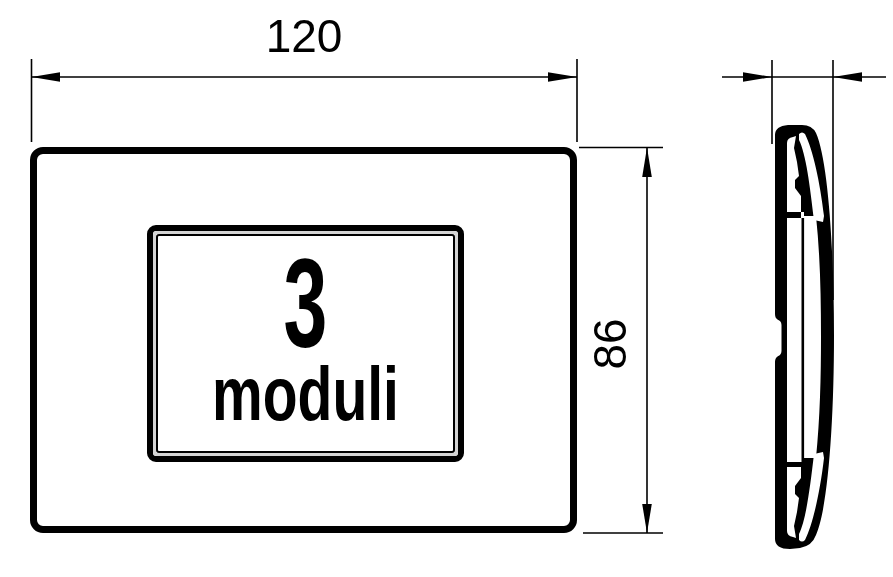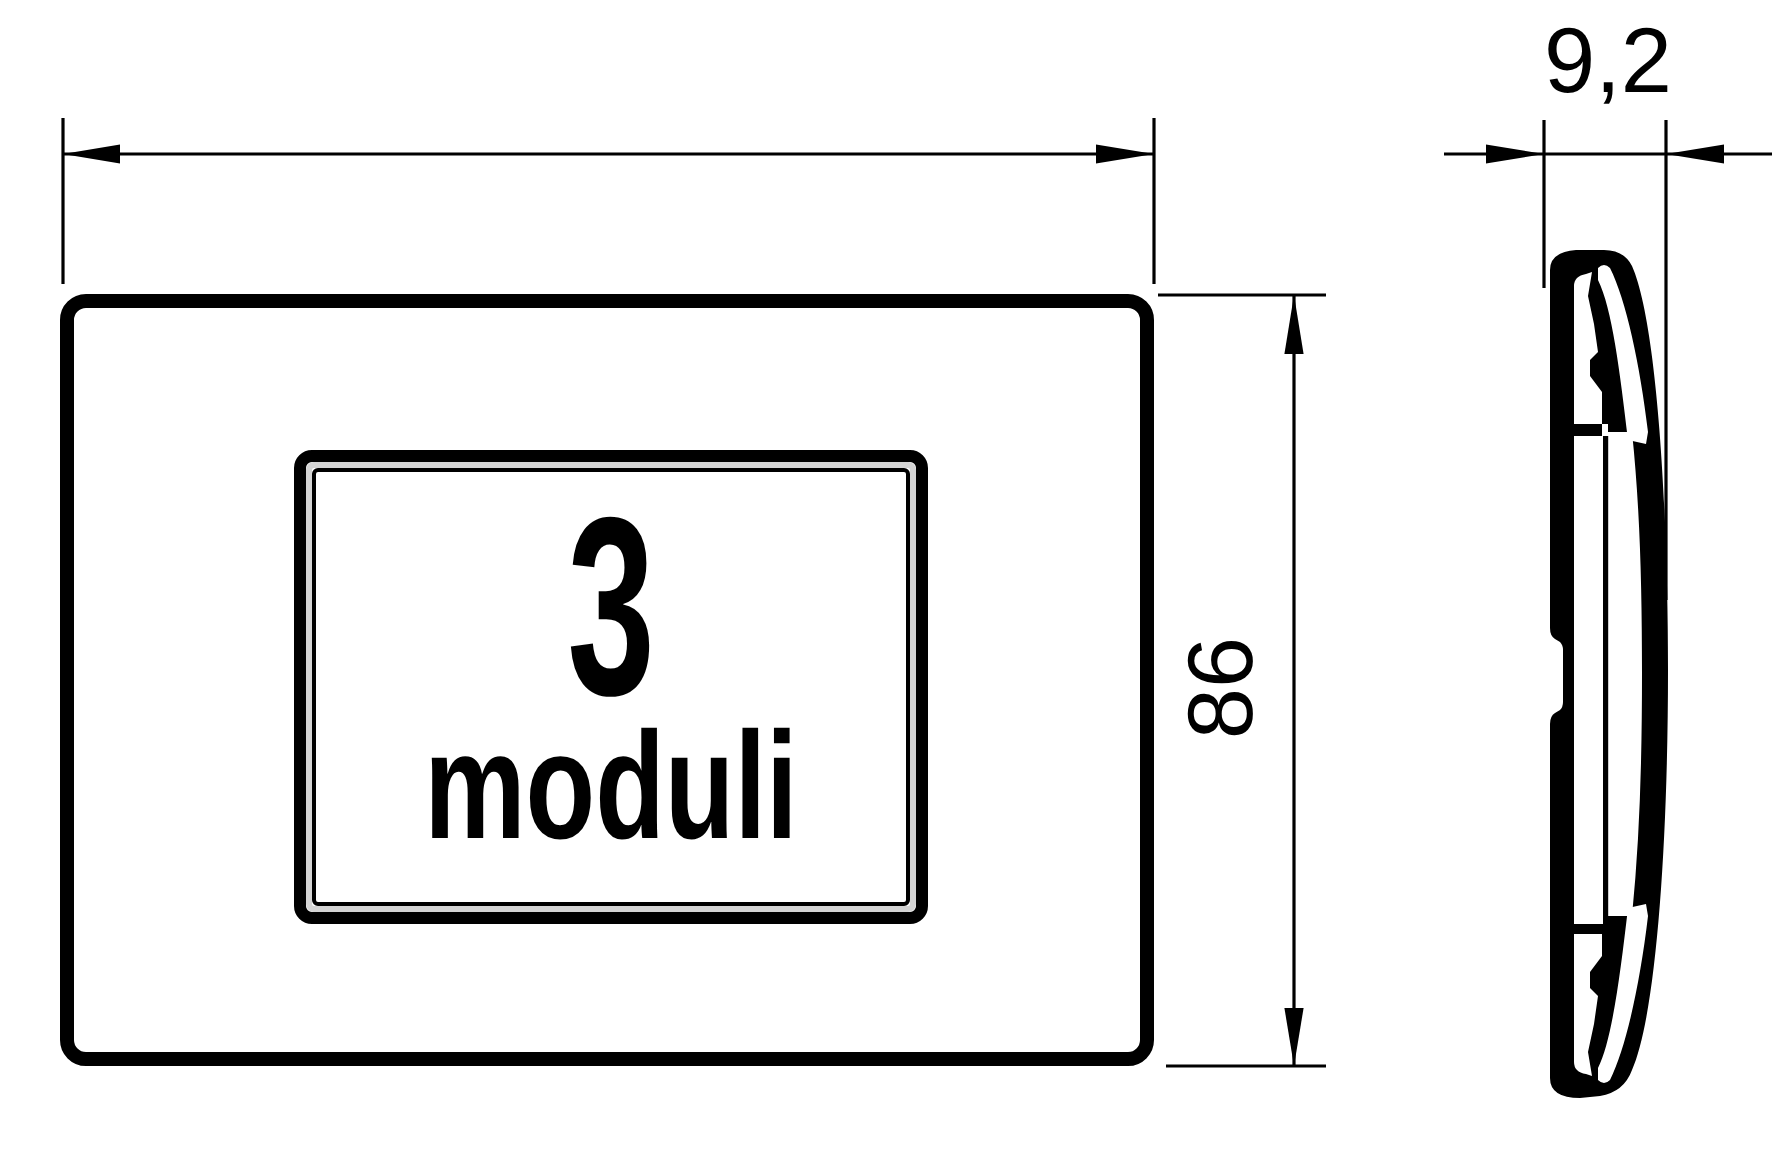--- a/index.html
+++ b/index.html
@@ -148,16 +148,16 @@
 
       <path class="white" d="M787,467 L787,531 Q787,536 793,537 L796,538
         L794,526 L797,512 L799,498 L795,494 L795,486 L801,478 L801,467 Z"></path>
 
       <path class="white" d="M799,540 Q802,543 805,540
         C813,524 820,492 824,458 L823,452 L814,454
         C810,488 806,520 799,534 Z"></path>
     </g>
   </svg>
 
+  <div class="dim dim-width">120</div>
   <div class="dim dim-height">86</div>
-  <div class="dim dim-depth">9,2</div>
 
 </div>
 
 </body></html>

